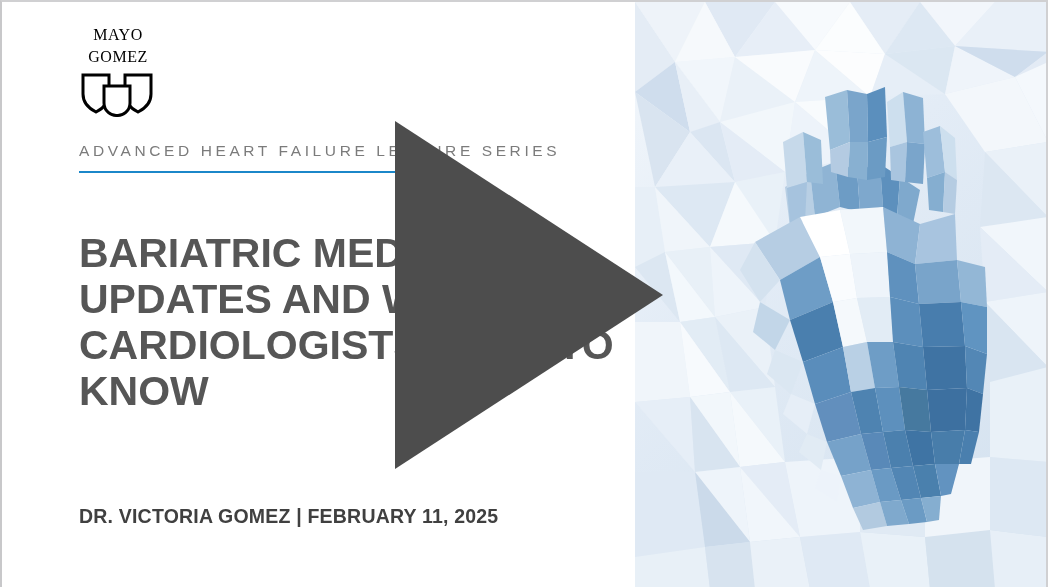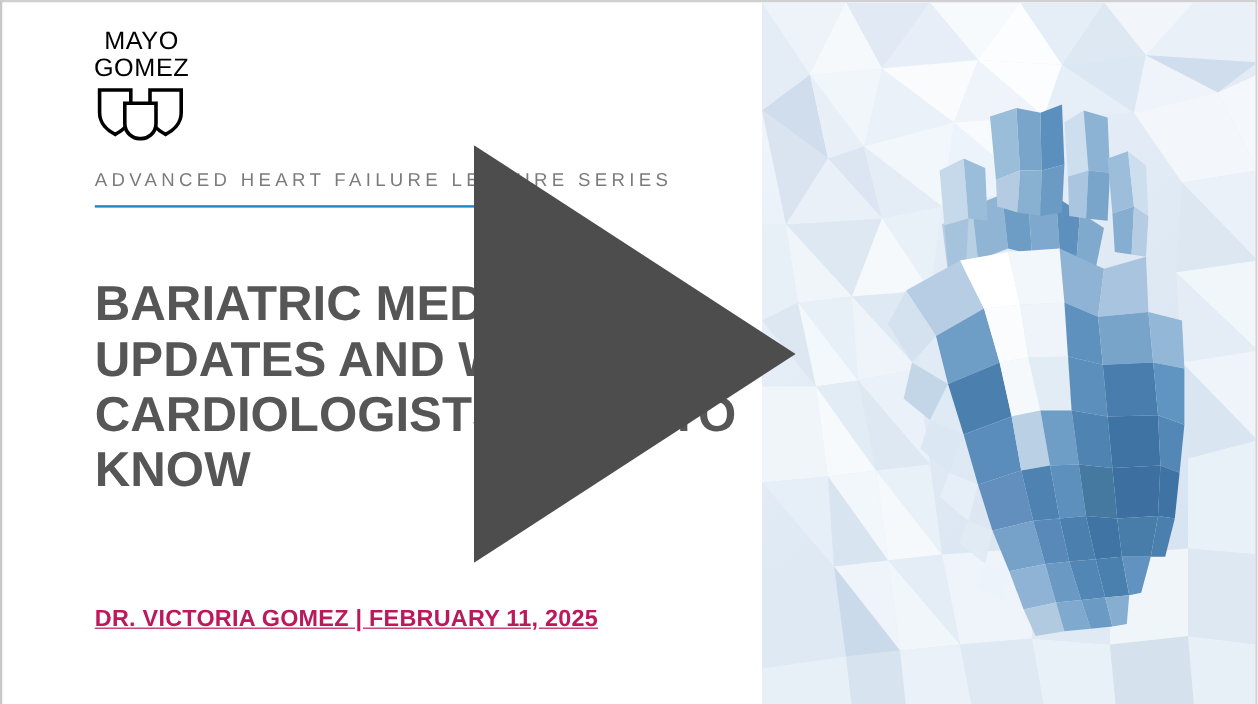--- a/index.html
+++ b/index.html
@@ -34,22 +34,22 @@
   }
 
   
   .logo {
     position: absolute;
     left: 74px;
     top: 22px;
     width: 84px;
   }
   .logo-wordmark {
-    font-family: Liberation Sans, sans-serif;
-    font-size: 21px;
+    font-family: Liberation Serif, serif;
+    font-size: 16px;
     line-height: 22px;
     letter-spacing: 0.5px;
     color: #000000;
     text-align: center;
     white-space: nowrap;
   }
   .logo-shields {
     margin-top: 4px;
     display: block;
     margin-left: 3px;
@@ -88,24 +88,23 @@
     letter-spacing: 0px;
   }
 
   
   .byline {
     position: absolute;
     left: 77px;
     top: 503px;
     font-size: 19.5px;
     font-weight: bold;
-    color: #be185d;
+    color: #404040;
     letter-spacing: 0.2px;
     white-space: nowrap;
-    text-decoration: underline;
   }
 
   
   .art-panel {
     position: absolute;
     left: 633px;
     top: 0;
     width: 413px;
     height: 587px;
     overflow: hidden;

